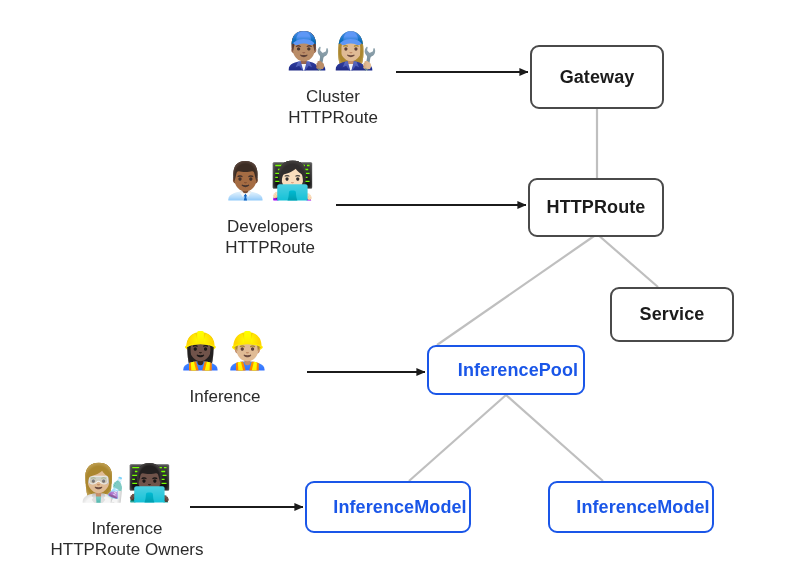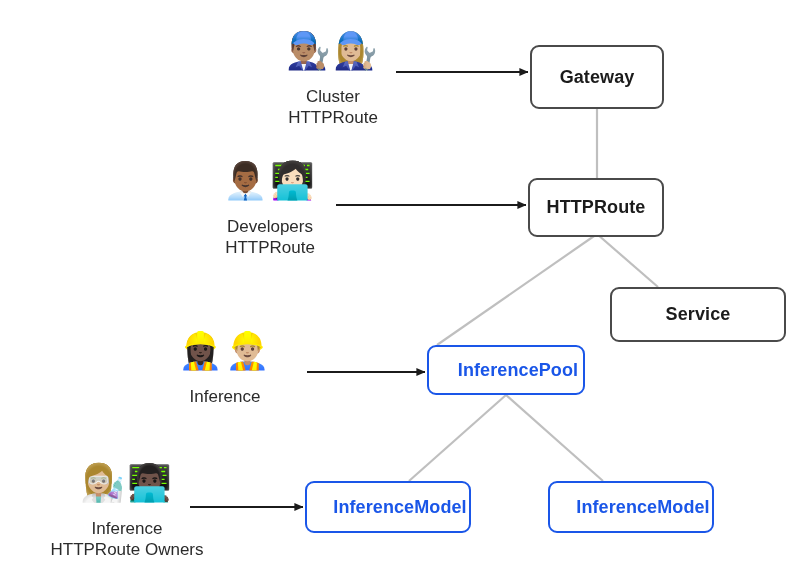--- a/index.html
+++ b/index.html
@@ -99,21 +99,21 @@
         <line x1="396" y1="72" x2="528" y2="72" stroke="#1b1b1b" stroke-width="2.2" marker-end="url(#arrowhead)"></line>
         <line x1="336" y1="205" x2="526" y2="205" stroke="#1b1b1b" stroke-width="2.2" marker-end="url(#arrowhead)"></line>
         <line x1="307" y1="372" x2="425" y2="372" stroke="#1b1b1b" stroke-width="2.2" marker-end="url(#arrowhead)"></line>
         <line x1="190" y1="507" x2="303" y2="507" stroke="#1b1b1b" stroke-width="2.2" marker-end="url(#arrowhead)"></line>
       </g>
   </svg>
 
   <div id="nodes-layer">
       <div class="node core" style="left: 530px; top: 45px; width: 134px; height: 64px; border-color: rgb(74, 74, 74); color: rgb(27, 27, 27);">Gateway</div>
       <div class="node core" style="left: 528px; top: 178px; width: 136px; height: 59px; border-color: rgb(74, 74, 74); color: rgb(27, 27, 27);">HTTPRoute</div>
-      <div class="node core" style="left: 610px; top: 287px; width: 176px; height: 55px; border-color: rgb(74, 74, 74); color: rgb(27, 27, 27);">Service</div>
+      <div class="node core" style="left: 610px; top: 287px; width: 124px; height: 55px; border-color: rgb(74, 74, 74); color: rgb(27, 27, 27);">Service</div>
       <div class="node accent" style="left: 427px; top: 345px; width: 158px; height: 50px; border-color: rgb(26, 86, 232); color: rgb(26, 86, 232);">InferencePool</div>
       <div class="node accent" style="left: 305px; top: 481px; width: 166px; height: 52px; border-color: rgb(26, 86, 232); color: rgb(26, 86, 232);">InferenceModel</div>
       <div class="node accent" style="left: 548px; top: 481px; width: 166px; height: 52px; border-color: rgb(26, 86, 232); color: rgb(26, 86, 232);">InferenceModel</div>
     </div>
   <div id="personas-layer">
       <div class="persona" style="left: 218px; top: 30px;">
         <div class="persona-emojis">👨🏽‍🔧👩🏼‍🔧</div>
         <div class="persona-label">
           <span>Cluster</span>
           <span>HTTPRoute</span>

